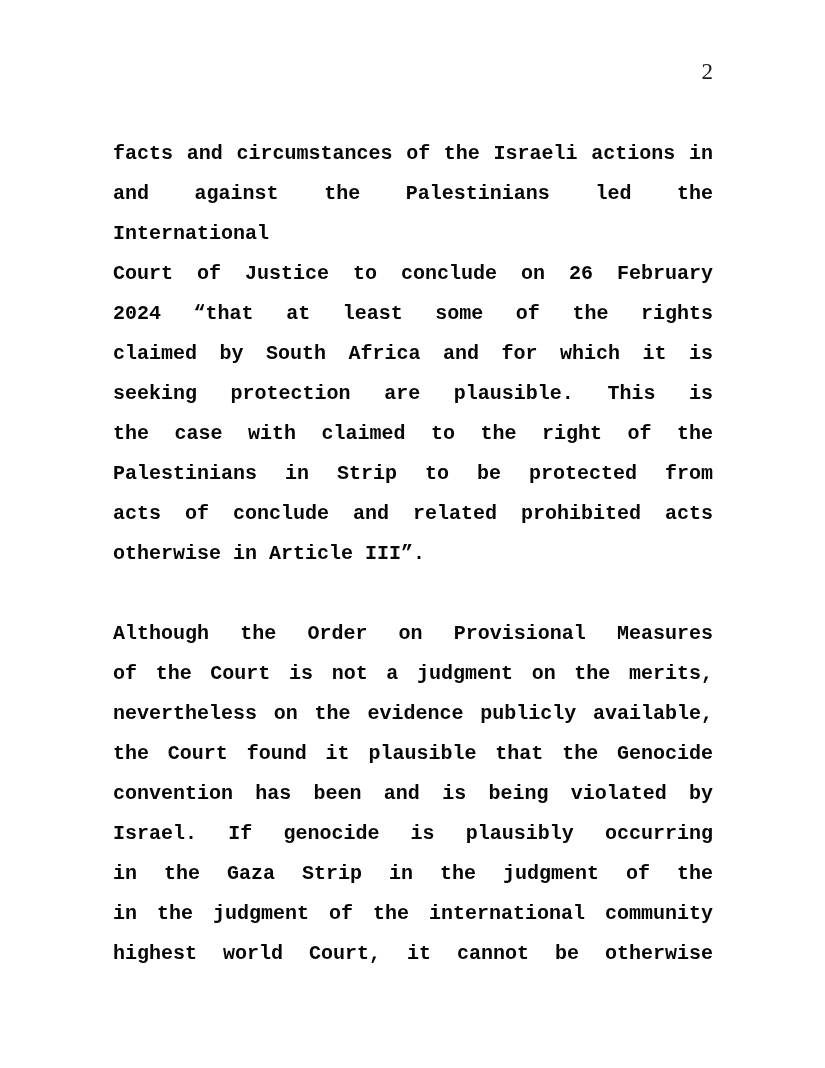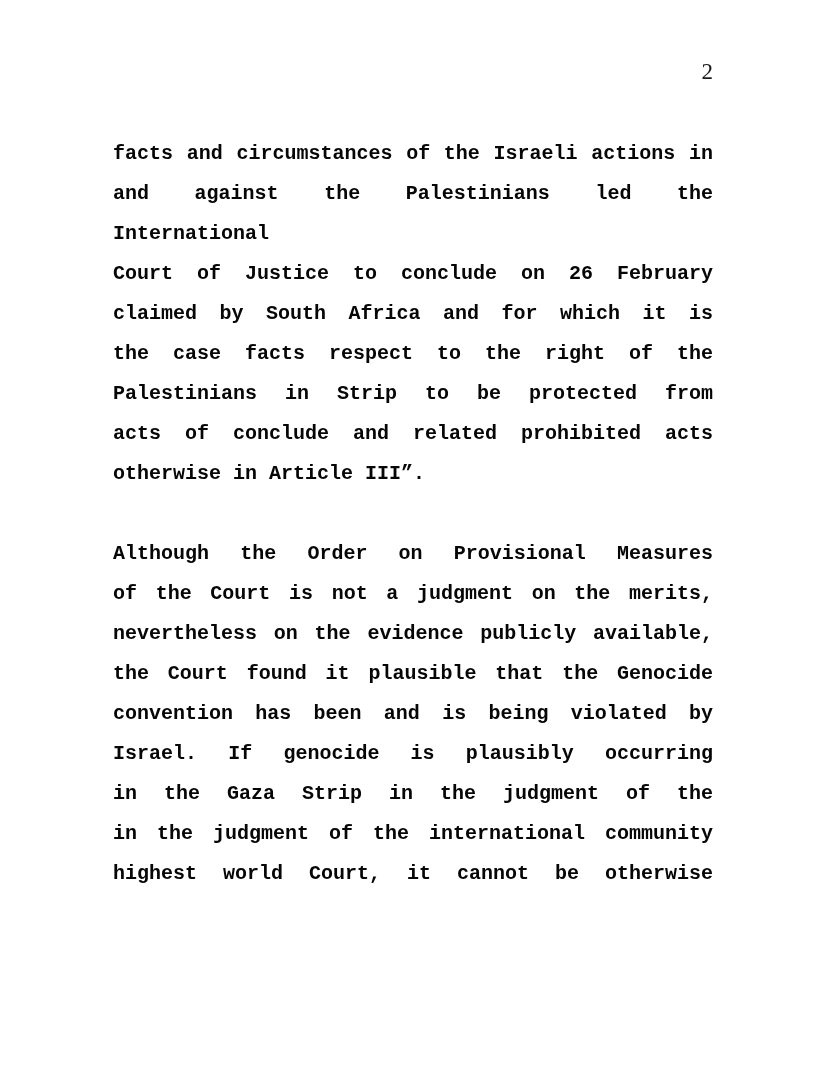--- a/index.html
+++ b/index.html
@@ -57,22 +57,24 @@
 <div class="page">
 
   <div class="page-number">2</div>
 
   <div class="content">
 
     <div class="paragraph">
       <div class="line">facts and circumstances of the Israeli actions in</div>
       <div class="line">and against the Palestinians led the International</div>
       <div class="line">Court of Justice to conclude on 26 February</div>
+      <div class="line">2024 “that at least some of the rights</div>
       <div class="line">claimed by South Africa and for which it is</div>
-      <div class="line">the case facts respect to the right of the</div>
+      <div class="line">seeking protection are plausible. This is</div>
+      <div class="line">the case with claimed to the right of the</div>
       <div class="line">Palestinians in Strip to be protected from</div>
       <div class="line">acts of conclude and related prohibited acts</div>
       <div class="line para-last">otherwise in Article III”.</div>
     </div>
 
     <div class="para-gap"></div>
 
     <div class="paragraph">
       <div class="line">Although the Order on Provisional Measures</div>
       <div class="line">of the Court is not a judgment on the merits,</div>

